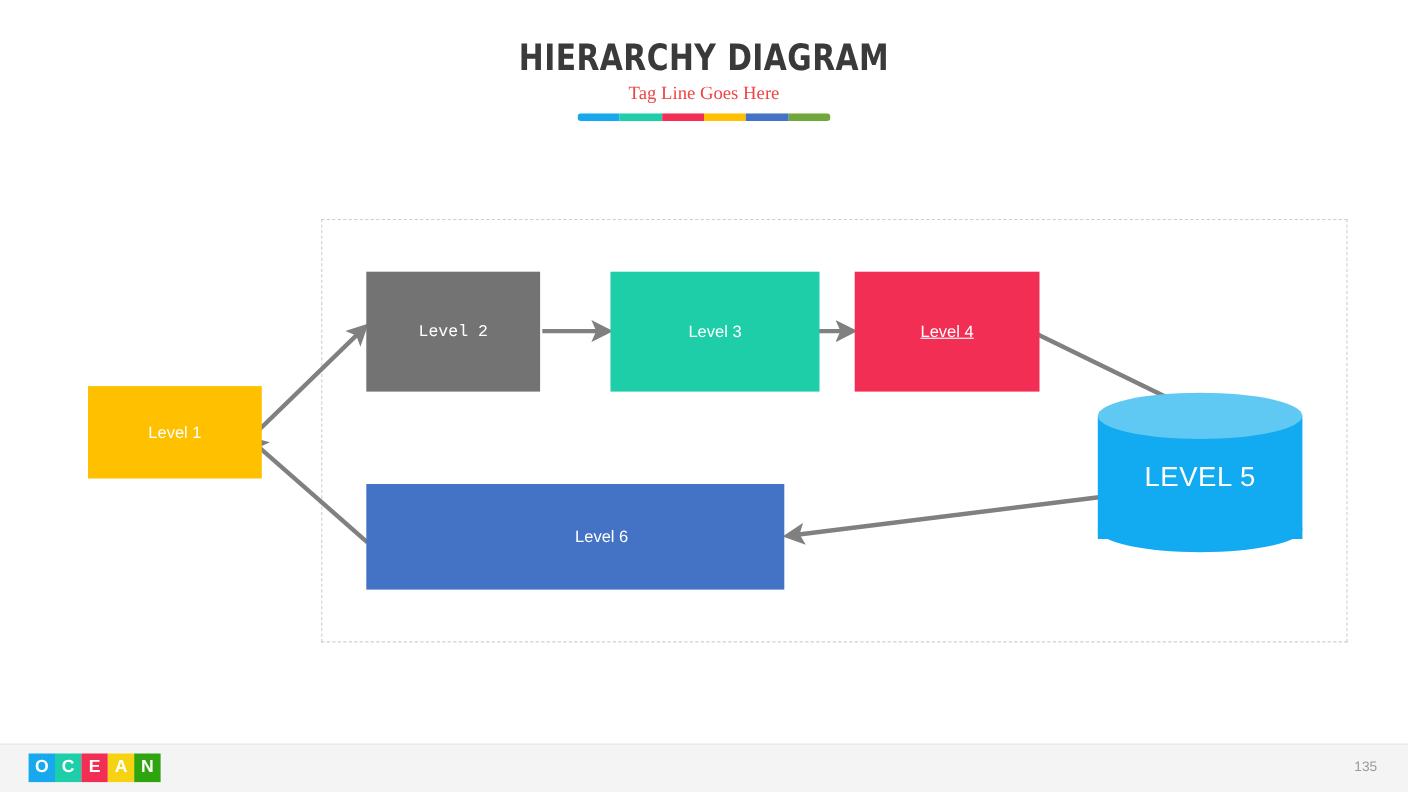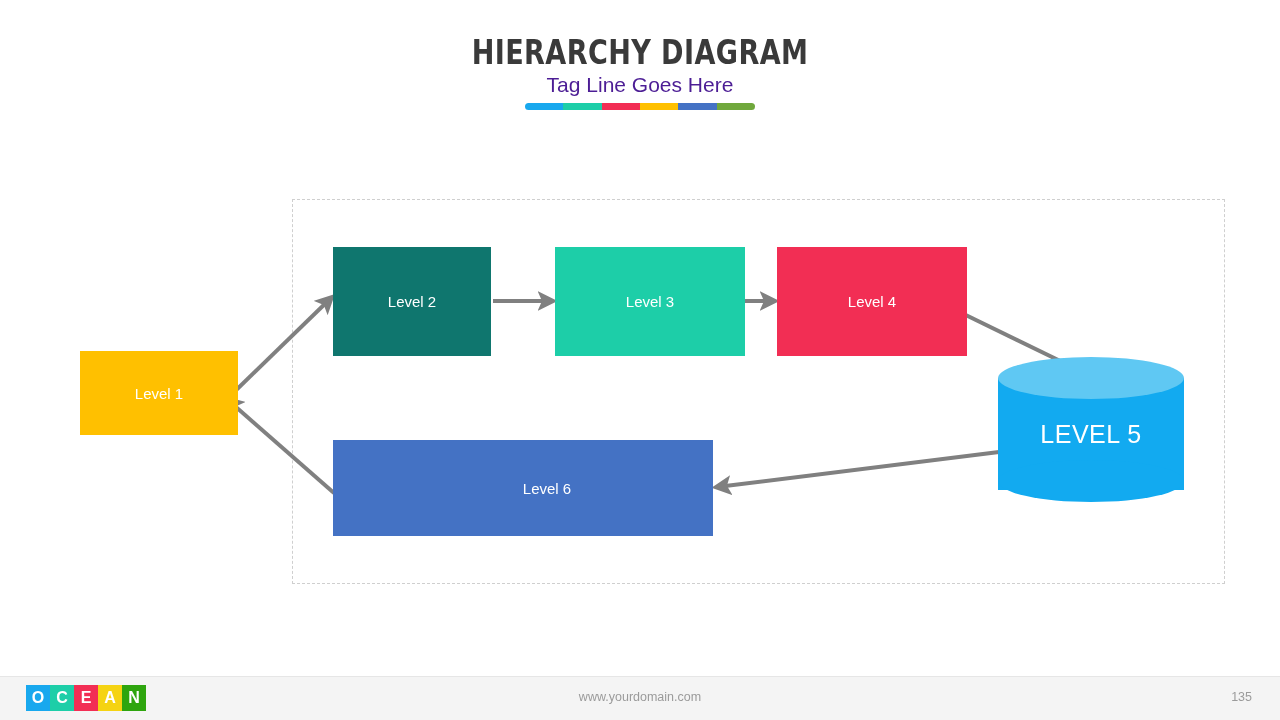--- a/index.html
+++ b/index.html
@@ -26,23 +26,24 @@
     font-size: 33px;
     font-weight: bold;
     letter-spacing: 0.5px;
     color: #3a3a3a;
     text-transform: uppercase;
     transform: scaleX(0.82);
     line-height: 38px;
   }
   #slide-tagline {
     margin-top: 3px;
-    font-size: 21px;
-    color: #4c1d95;
+    font-size: 17px;
+    color: #ef4444;
     line-height: 20px;
+    font-family: Liberation Serif, serif;
   }
   #accent-bar {
     margin: 8px auto 0 auto;
     width: 230px;
     height: 7px;
     display: flex;
     border-radius: 4px;
     overflow: hidden;
   }
   #accent-bar > span { flex: 1 1 0; height: 100%; }
@@ -73,21 +74,21 @@
     align-items: center;
     justify-content: center;
     color: #ffffff;
     font-size: 15px;
     text-align: center;
   }
 
   #node-level1 { left: 65px;  top: 351px; width: 158px; height: 84px;  background: #FFC000; margin-left: 15px; }
   #node-level2 { left: 333px; top: 247px; width: 158px; height: 109px; background: #14A9EE; }
   #node-level3 { left: 555px; top: 247px; width: 190px; height: 109px; background: #1DCEA8; }
-  #node-level4 { left: 777px; top: 247px; width: 190px; height: 109px; background: #F22E54; }
+  #node-level4 { left: 777px; top: 247px; width: 168px; height: 109px; background: #F22E54; text-decoration: underline; }
   #node-level6 { left: 333px; top: 440px; width: 380px; height: 96px;  background: #4472C4; }
 
   
   #node-level5 {
     position: absolute;
     left: 998px;
     top: 358px;
     width: 186px;
     height: 152px;
   }
@@ -191,21 +192,21 @@
   <line x1="493" y1="301" x2="552" y2="301" stroke="#808080" stroke-width="4" marker-end="url(#head)"></line>
   <line x1="715" y1="301" x2="774" y2="301" stroke="#808080" stroke-width="4" marker-end="url(#head)"></line>
   <line x1="937" y1="301" x2="1089" y2="375" stroke="#808080" stroke-width="4" marker-end="url(#head)"></line>
   <line x1="999" y1="452" x2="717" y2="487" stroke="#808080" stroke-width="4" marker-end="url(#head)"></line>
   <line x1="334" y1="493" x2="228" y2="400" stroke="#808080" stroke-width="4" marker-end="url(#head)"></line>
 </svg>
 
 <div class="node" id="node-level1" style="background: rgb(255, 192, 0);">
   <span>Level 1</span>
 </div>
-<div class="node" id="node-level2" style="background: #0f766e;">
+<div class="node" id="node-level2" style="background: #737373; font-family: Liberation Mono, monospace;">
   <span>Level 2</span>
 </div>
 <div class="node" id="node-level3" style="background: rgb(29, 206, 168);">
   <span>Level 3</span>
 </div>
 <div class="node" id="node-level4" style="background: rgb(242, 46, 84);">
   <span>Level 4</span>
 </div>
 <div class="node" id="node-level6" style="background: rgb(68, 114, 196); padding-left: 48px;">
   <span>Level 6</span>
@@ -219,15 +220,14 @@
 </div>
 
 <div id="footer">
   <div id="brand-logo">
     <span class="tile" style="background: rgb(24, 168, 238);">O</span>
     <span class="tile" style="background: rgb(29, 206, 168);">C</span>
     <span class="tile" style="background: rgb(242, 46, 84);">E</span>
     <span class="tile" style="background: rgb(245, 211, 18);">A</span>
     <span class="tile" style="background: rgb(46, 165, 14);">N</span>
   </div>
-  <div id="footer-url">www.yourdomain.com</div>
   <div id="footer-page">135</div>
 </div>
 
 </body></html>

